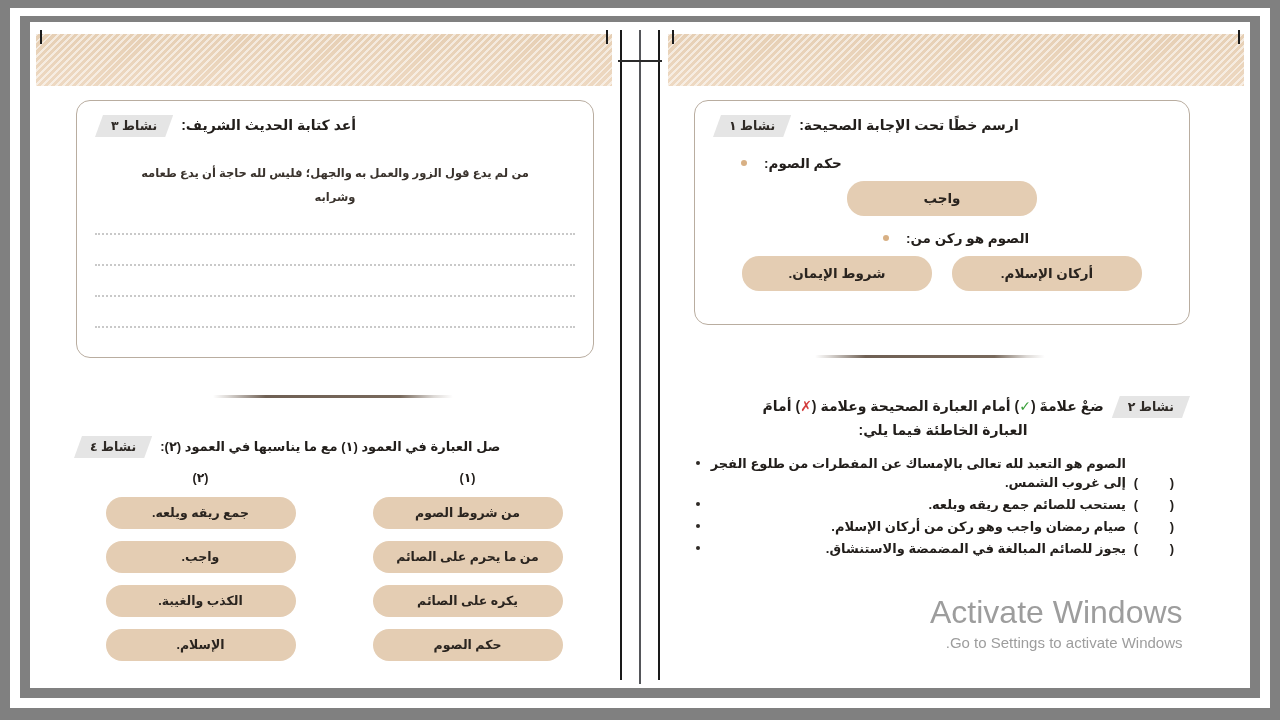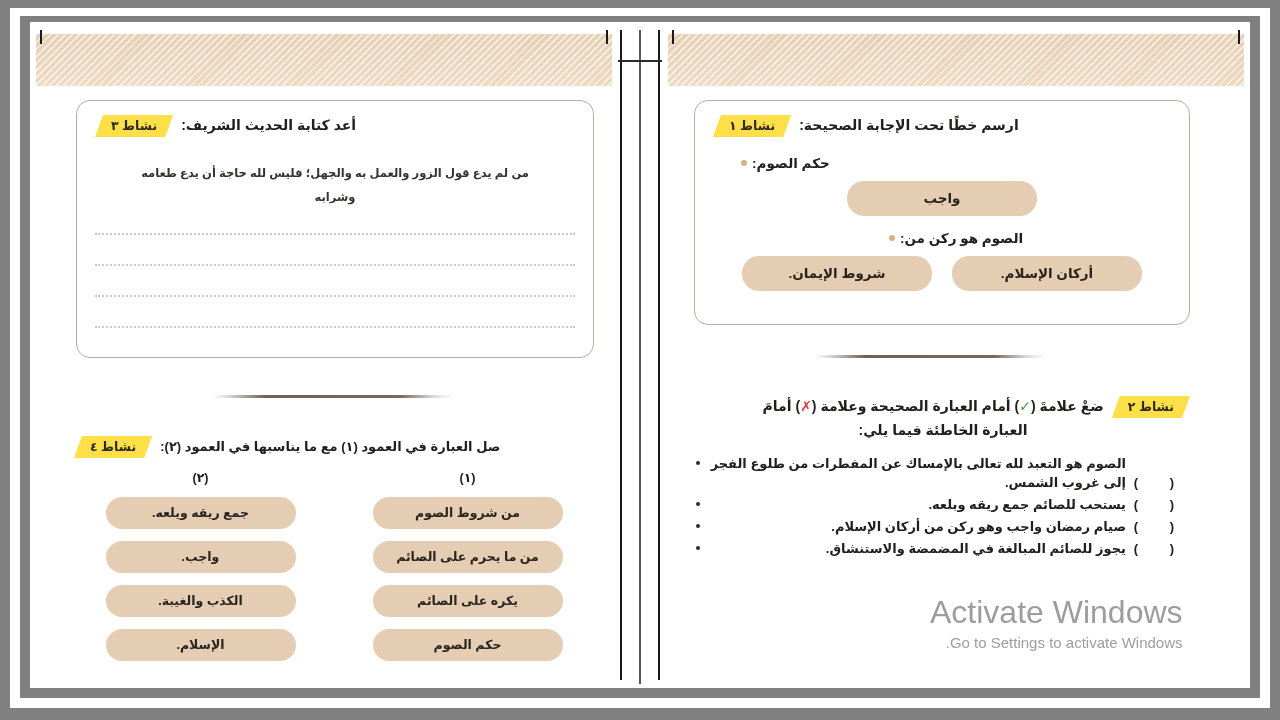--- a/index.html
+++ b/index.html
@@ -82,36 +82,36 @@
     box-sizing:border-box;
   }
 
   
   .act-row{
     display:flex;align-items:center;justify-content:flex-start;gap:8px;
     direction:rtl;
   }
   .act-badge{
     position:relative;
-    background:#fde047;
+    background:#e5e5e5;
     color:#2f2a26;
     font-size:12.5px;font-weight:bold;
     padding:3px 16px 4px 16px;
     white-space:nowrap;
     flex:0 0 auto;
     clip-path:polygon(8px 0,100% 0,calc(100% - 8px) 100%,0 100%);
   }
   .act-title{
     font-size:14px;font-weight:bold;color:#221e1b;
     line-height:1.55;
   }
 
   
   .q-line{
-    display:flex;align-items:center;justify-content:flex-start;gap:5px;
+    display:flex;align-items:center;justify-content:flex-start;gap:17px;
     font-size:13.5px;font-weight:bold;color:#221e1b;
   }
   .dot{
     width:6px;height:6px;border-radius:50%;background:#d8b084;flex:0 0 auto;
   }
   .pill-row{display:flex;gap:20px;justify-content:center;}
   .pill{
     background:#e4cdb3;
     color:#2a241f;
     border-radius:17px;

